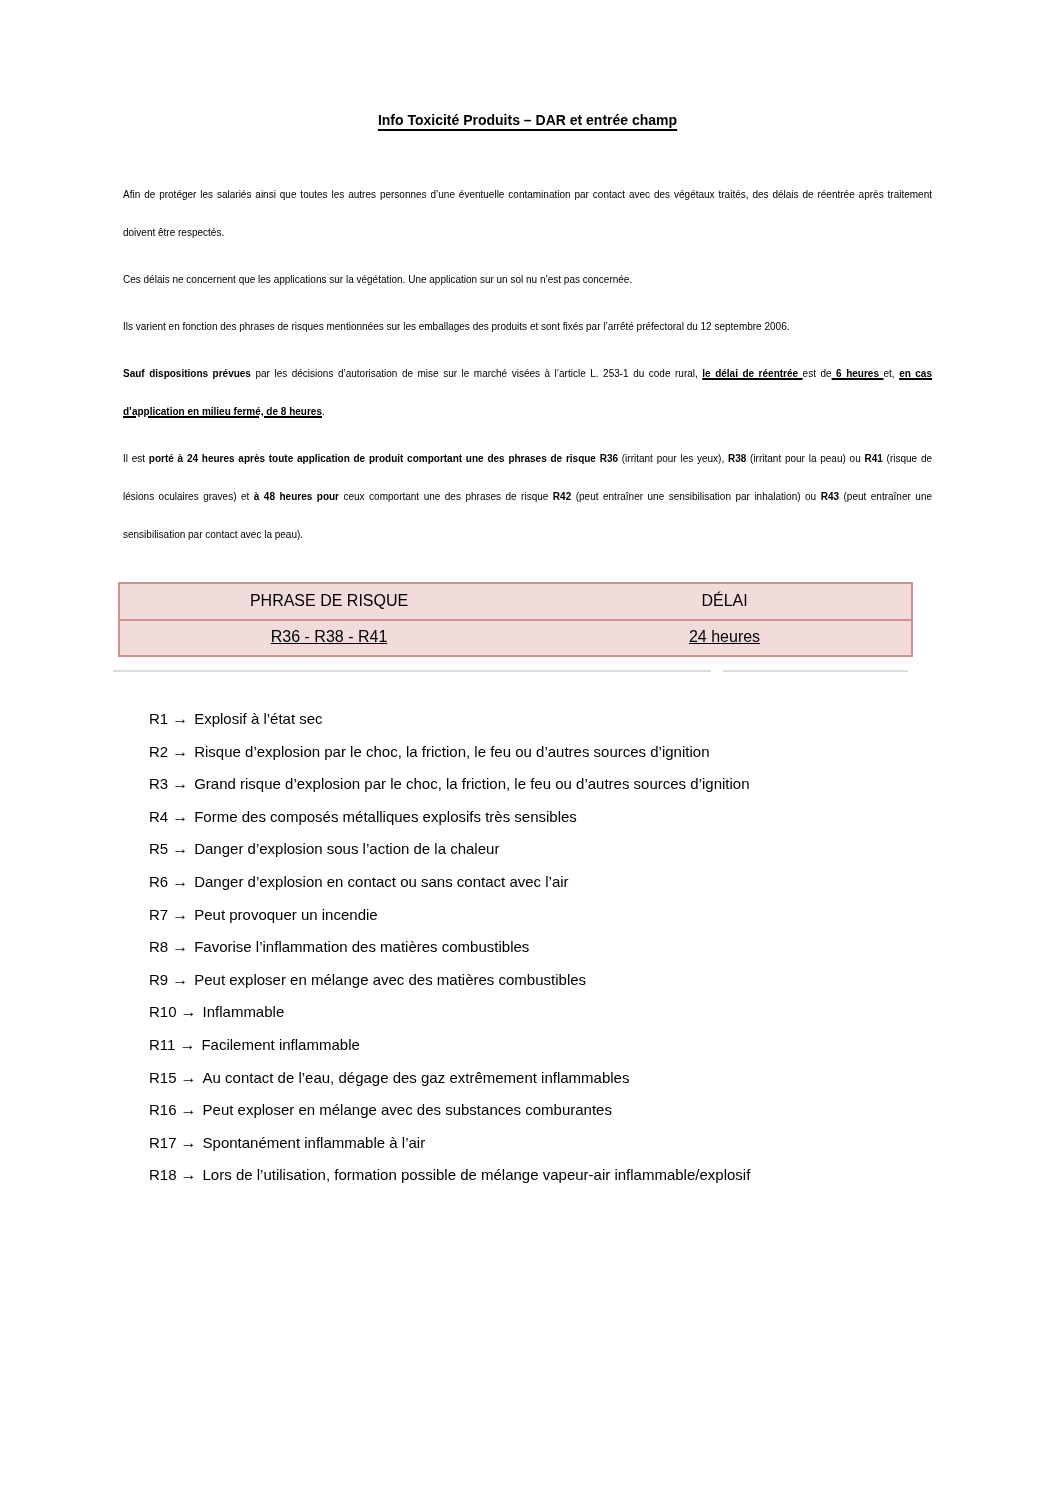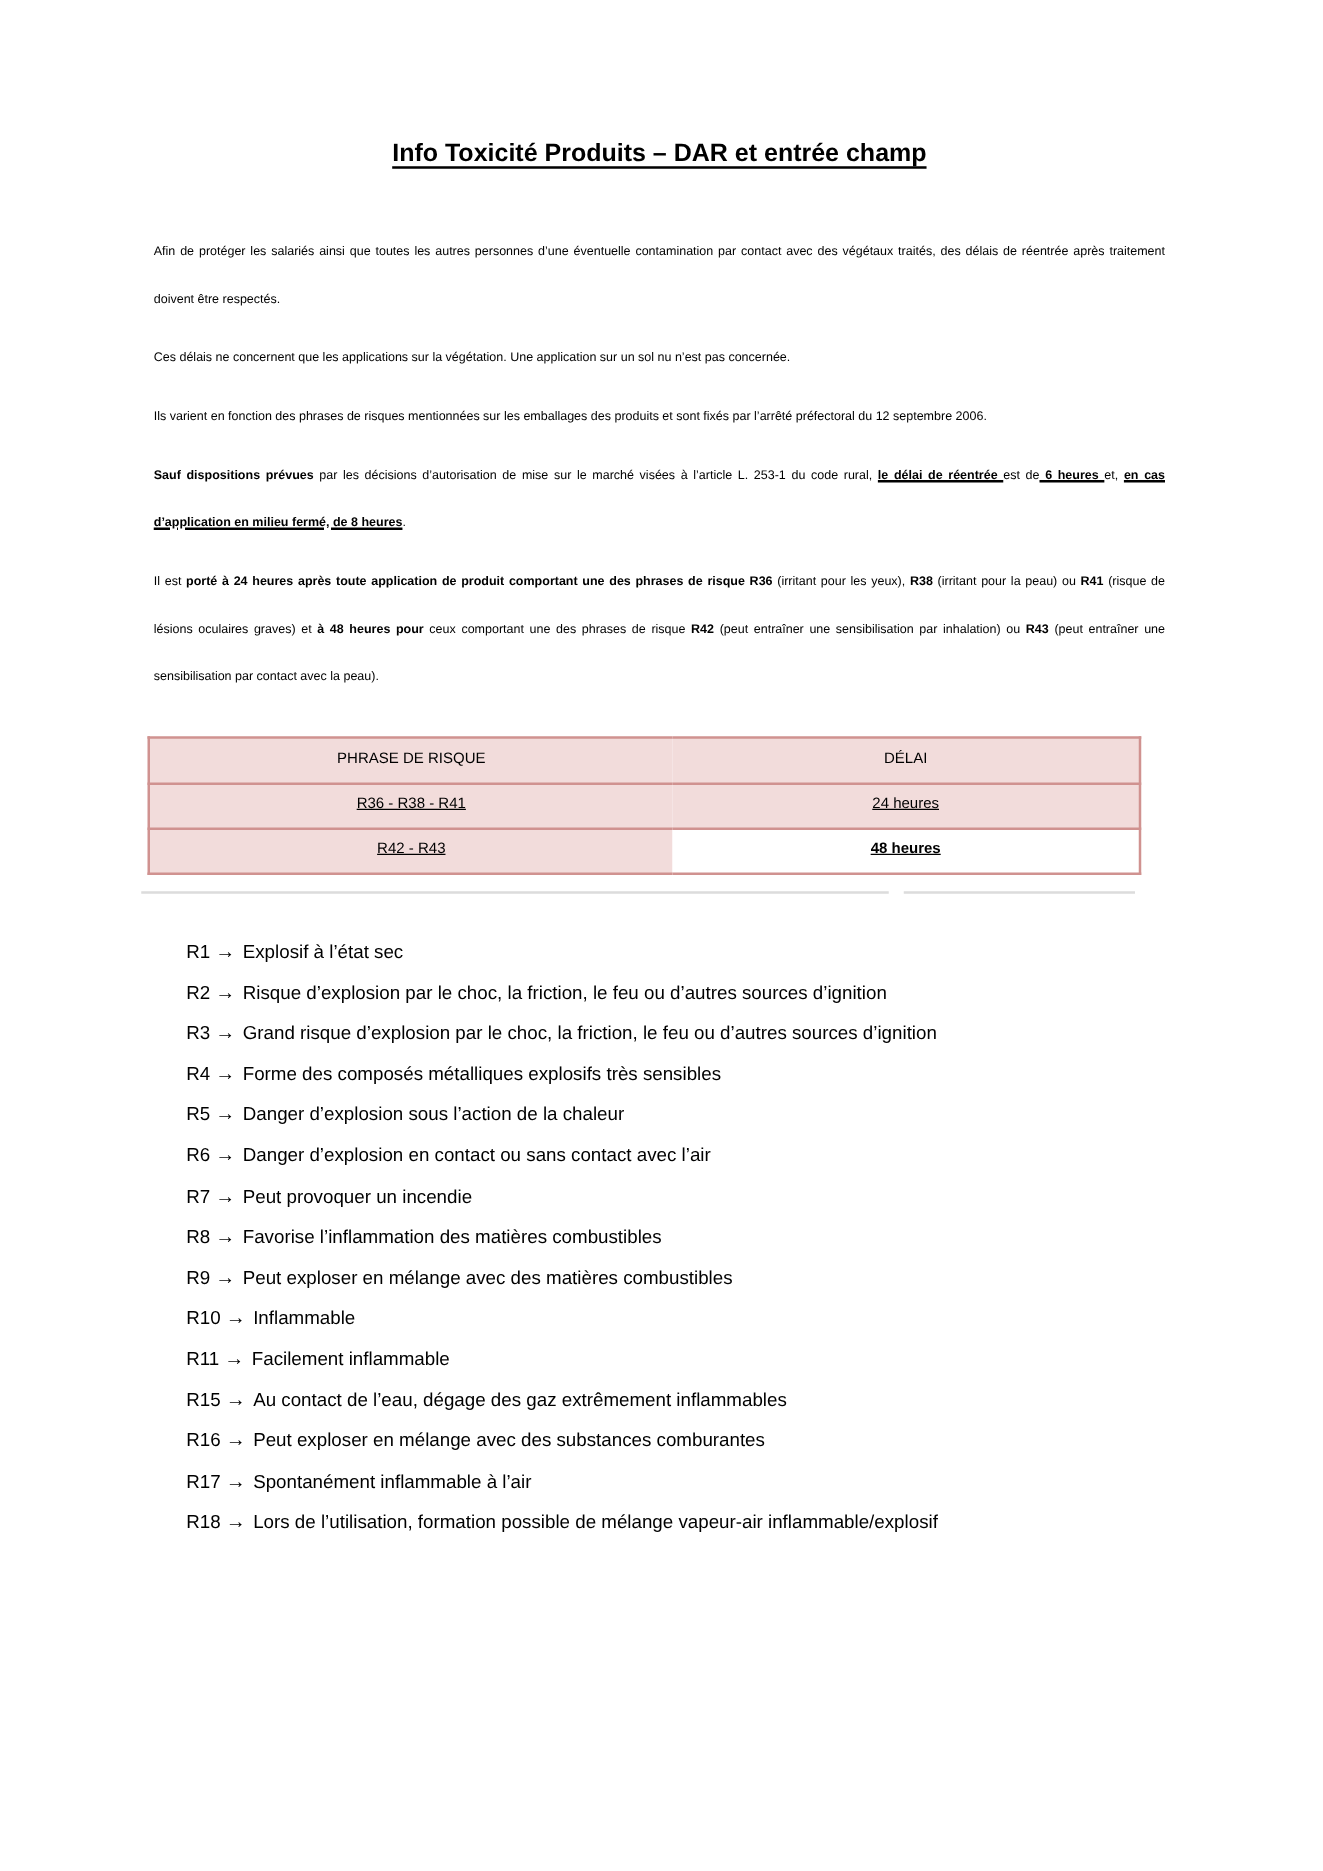--- a/index.html
+++ b/index.html
@@ -9,21 +9,21 @@
     font-family:"Liberation Sans", sans-serif;
     color:#000;
     position:relative;
     overflow:hidden;
   }
   .page{
     padding:112px 126px 0 123px;
   }
   .doc-title{
     text-align:center;
-    font-size:20px;
+    font-size:14px;
     font-weight:bold;
     text-decoration:underline;
     text-underline-offset:4px;
     text-decoration-thickness:2px;
     margin:0 0 48px 0;
   }
   .paragraphs{margin-bottom:28px;}
   .para{
     font-size:10px;
     line-height:38px;
@@ -36,21 +36,21 @@
   .risk-table-wrap{margin:14px 0 0 -5px;}
   table.risk-table{
     width:795px;
     border-collapse:collapse;
     table-layout:fixed;
   }
   table.risk-table td{
     border-top:2px solid var(--tb);
     border-bottom:2px solid var(--tb);
     text-align:center;
-    font-size:12px;
+    font-size:16px;
     vertical-align:top;
     padding:7px 10px 5px 10px;
   }
   table.risk-table tr td:first-child{width:50.2%;border-left:2px solid var(--tb);}
   table.risk-table tr td:last-child{border-right:2px solid var(--tb);}
   tr.row-header td{height:22px;padding-top:8px;}
   tr.row-tall td{height:52px;}
   tr.row-sm td{height:22px;text-decoration:underline;}
   td.bold{font-weight:bold;}
   .shadow-line{
@@ -93,24 +93,20 @@
     <table class="risk-table">
       <tbody>
         <tr class="row-header">
           <td style="background: rgb(242, 220, 219);">PHRASE DE RISQUE</td>
           <td style="background: rgb(242, 220, 219);">DÉLAI</td>
         </tr>
           <tr class="row-sm">
             <td style="background: rgb(242, 220, 219);">R36 - R38 - R41</td>
             <td style="background: rgb(242, 220, 219);">24 heures</td>
           </tr>
-          <tr class="row-sm">
-            <td style="background: rgb(242, 220, 219);">R42 - R43</td>
-            <td class="bold" style="background: rgb(255, 255, 255);">48 heures</td>
-          </tr>
         </tbody>
     </table>
     <div class="shadow-line">
       <div class="seg s1"></div>
       <div class="seg s2"></div>
     </div>
   </div>
 
   <div class="risk-list">
       <div class="risk-line"><span class="risk-code">R1</span><span class="arrow">→</span><span class="risk-text">Explosif à l’état sec</span></div>

